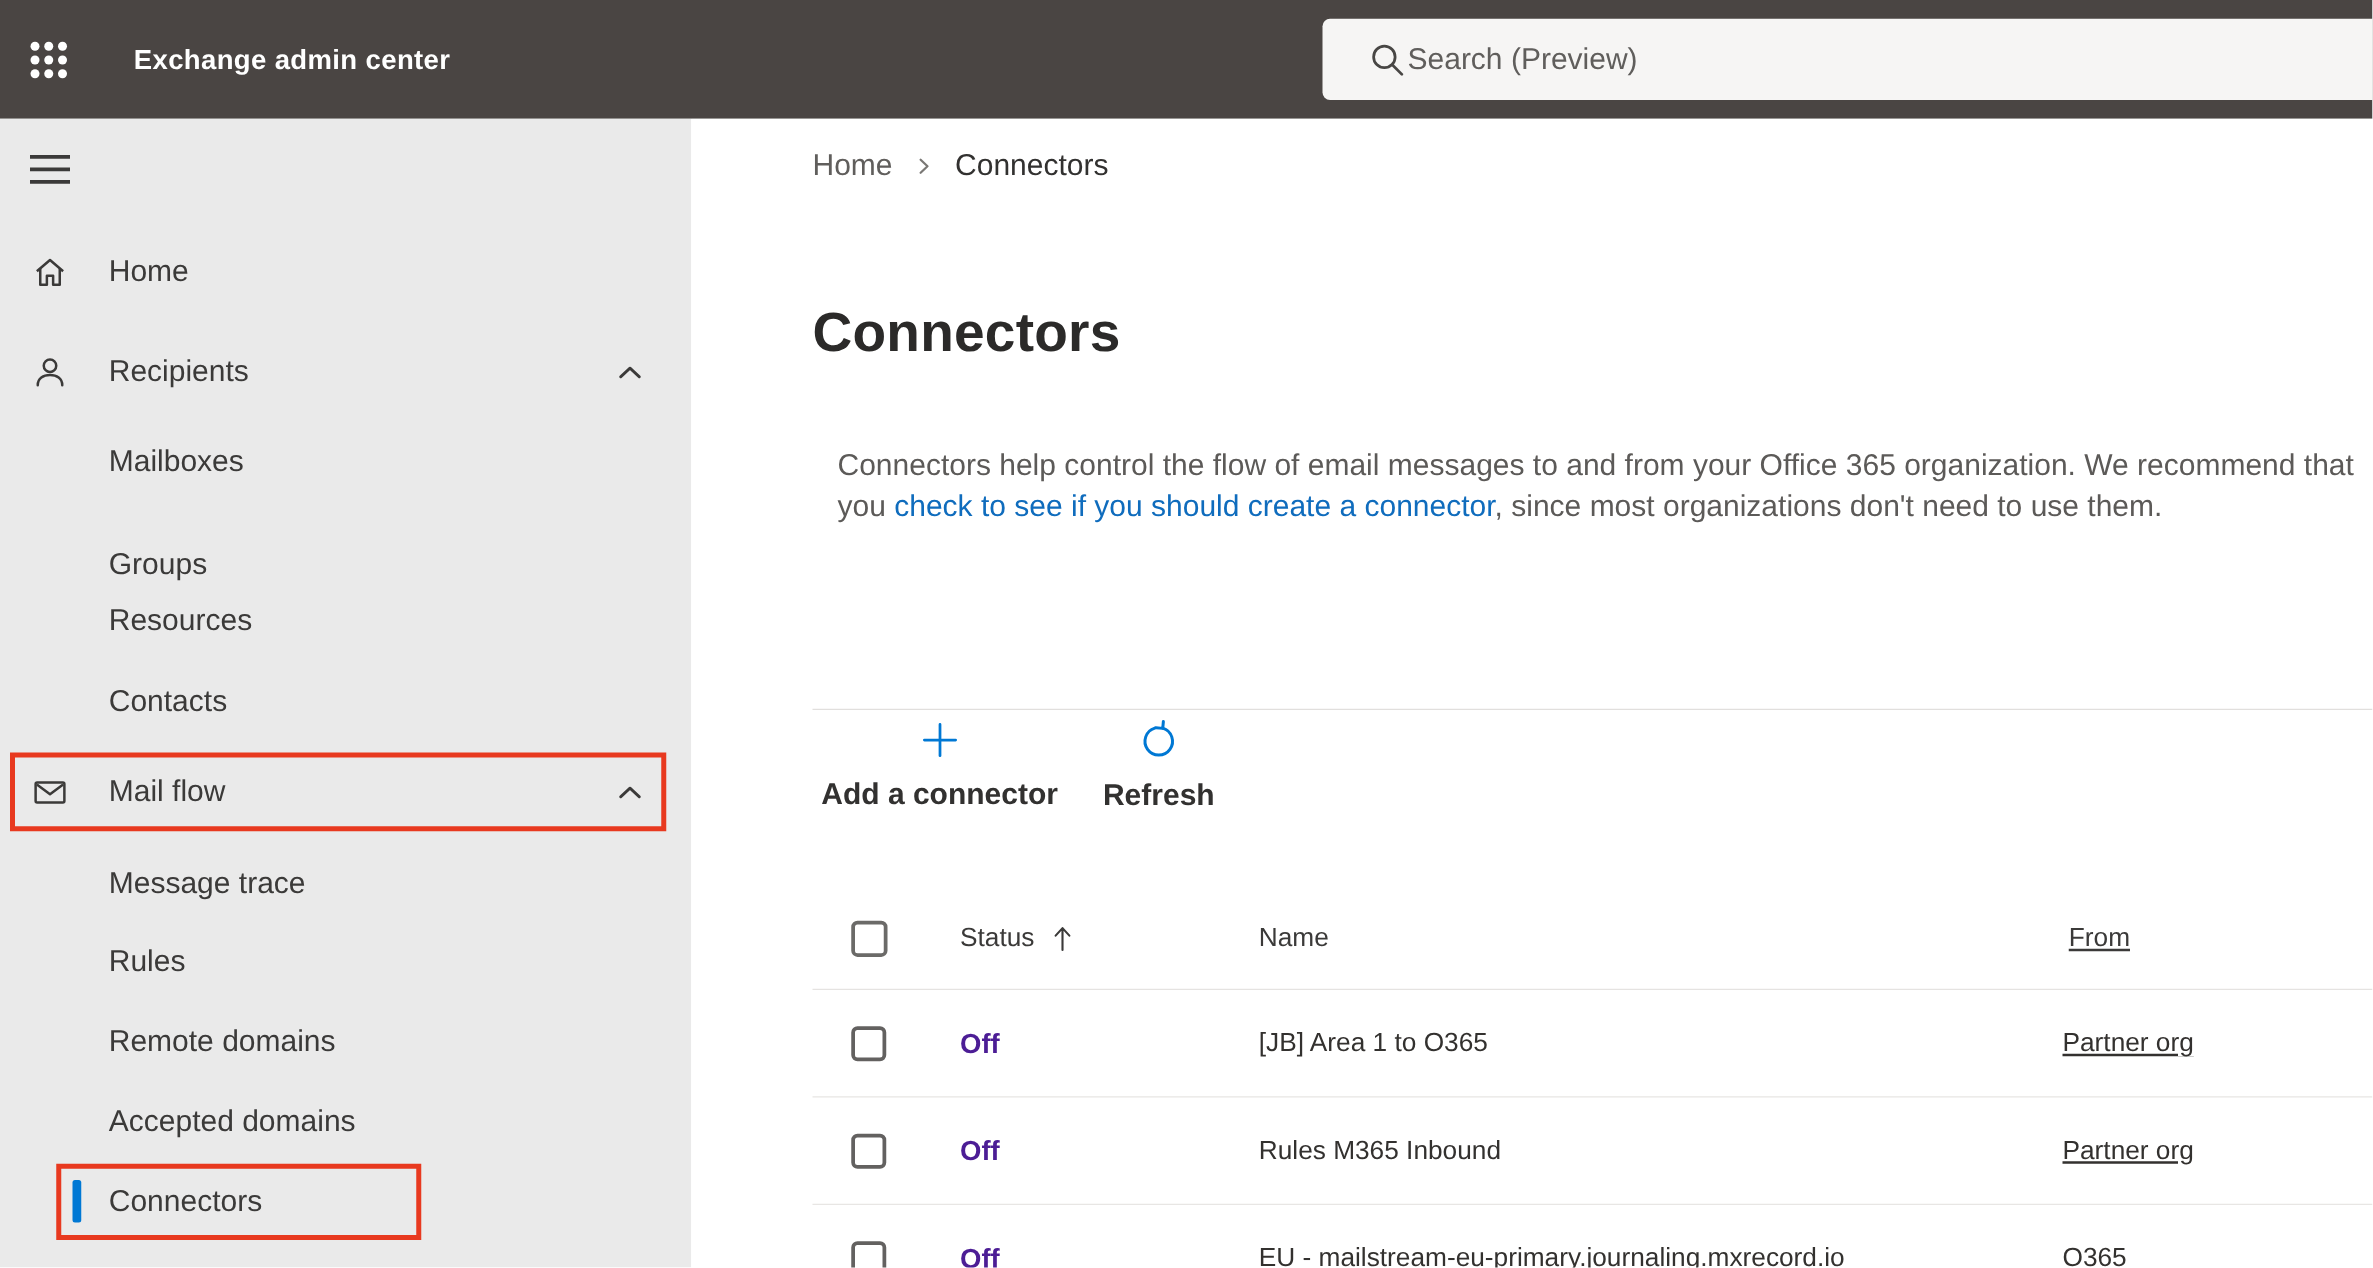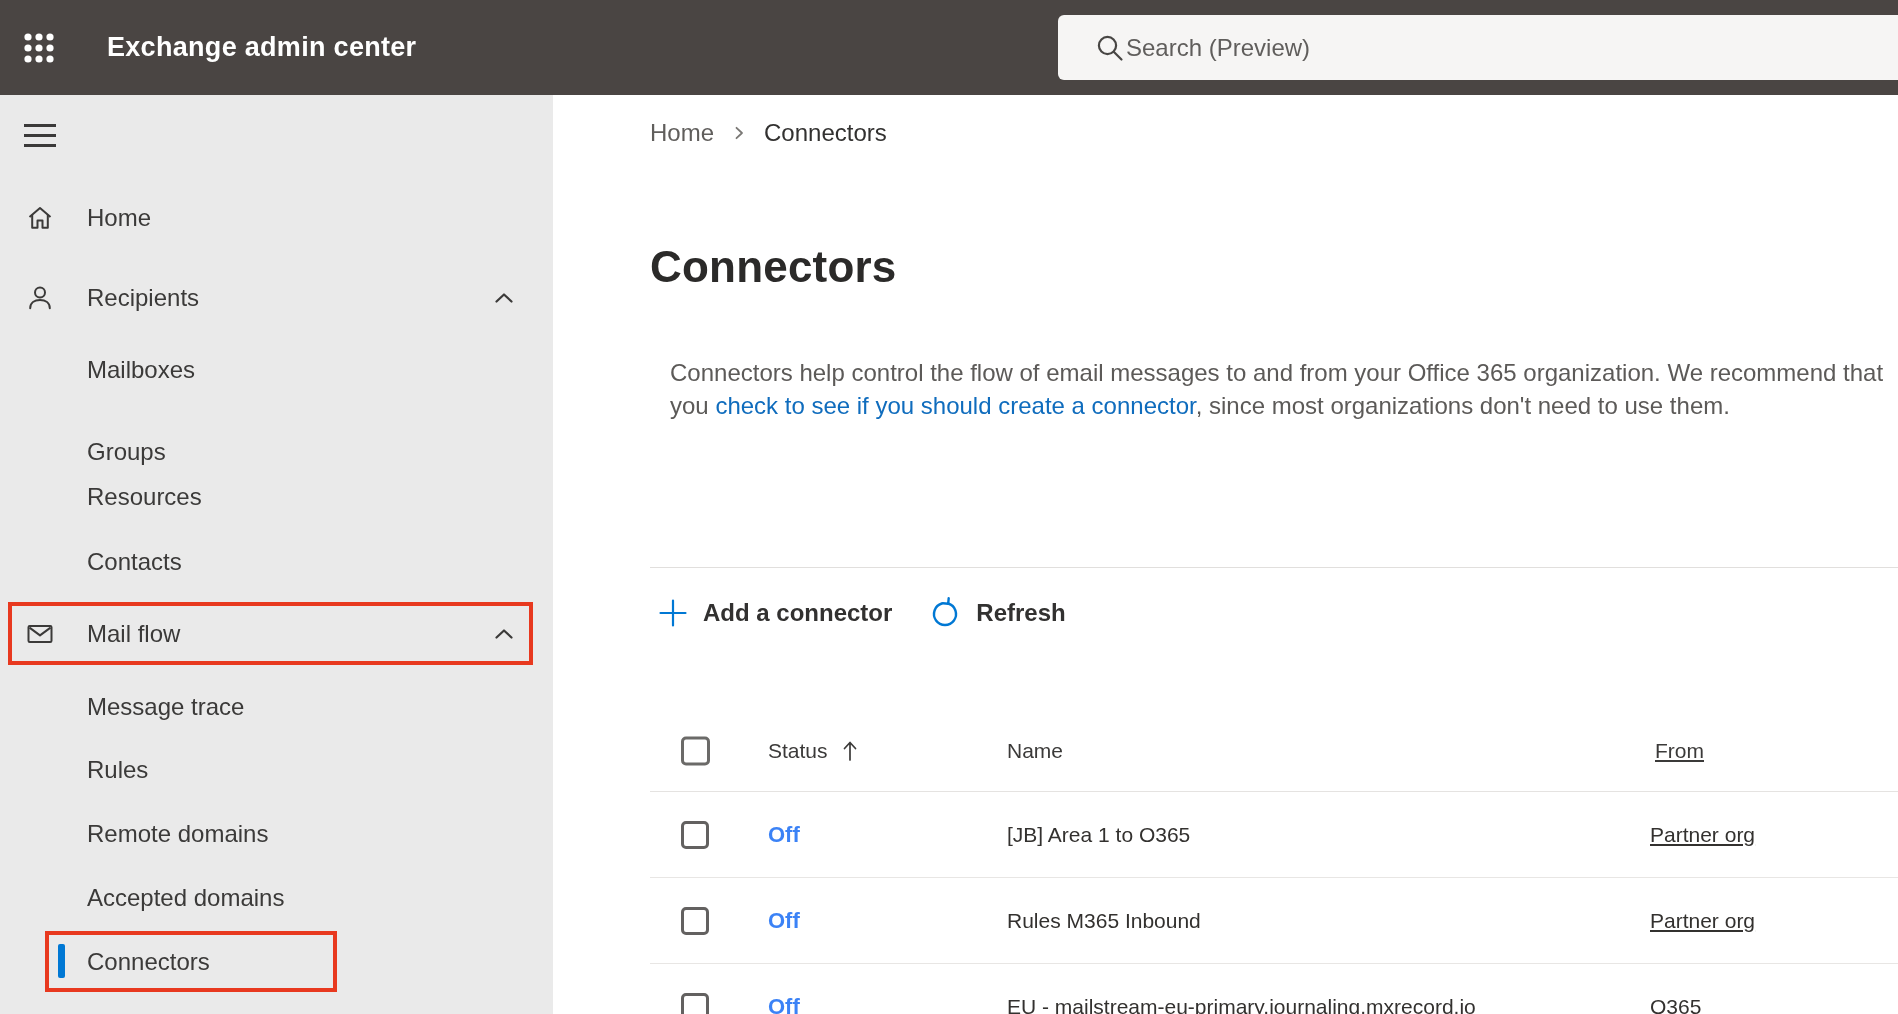--- a/index.html
+++ b/index.html
@@ -5,21 +5,21 @@
   * { margin:0; padding:0; box-sizing:border-box; }
   html,body { width:1898px; height:1014px; overflow:hidden; background:#fff;
               font-family:"Liberation Sans", sans-serif; }
   .stage { position:relative; width:1898px; height:1014px; overflow:hidden; }
 
   
   .topbar { position:absolute; left:0; top:0; width:1898px; height:95px; background:#4a4543; }
   .waffle-btn { position:absolute; left:14px; top:23px; width:50px; height:50px;
                 background:none; border:none; cursor:pointer; }
   .topbar-title { position:absolute; left:107px; top:0; height:95px; display:flex; align-items:center;
-                  color:#ffffff; font-size:27px; font-weight:700; letter-spacing:.3px; }
+                  color:#ffffff; font-size:22px; font-weight:700; letter-spacing:.3px; }
   .searchbox { position:absolute; left:1058px; top:15px; width:846px; height:65px;
                background:#f6f5f4; border-radius:6px; display:flex; align-items:center; }
   .search-icon { margin-left:36px; flex:0 0 auto; }
   .search-input { border:none; outline:none; background:transparent; width:640px;
                   font-family:inherit; font-size:24px; color:#3b3a39; }
   .search-input::placeholder { color:#605e5c; opacity:1; }
 
   
   .sidebar { position:absolute; left:0; top:95px; width:553px; height:919px; background:#eaeaea; }
   .hamburger { position:absolute; left:24px; top:29px; width:32px; height:24px; background:none;
@@ -47,37 +47,37 @@
   .breadcrumb .bc-cur { color:#323130; }
   .page-title { position:absolute; left:97px; top:147px; font-size:44px; font-weight:700;
                 color:#2b2a29; letter-spacing:.2px; }
   .page-desc { position:absolute; left:97px; top:261px; width:1230px; font-size:24px;
                line-height:33px; color:#5c5a58;margin-left:20px; }
   .page-desc a { color:#0f6cbd; text-decoration:none; cursor:pointer; }
   .rule { position:absolute; left:97px; top:472px; width:1248px; height:1px; background:#e1dfdd; }
   .toolbar { position:absolute; left:104px; top:496px; height:44px; display:flex;
              align-items:center; gap:36px; }
   .toolbar-btn { display:flex; align-items:center; gap:14px; background:none; border:none;
-                 cursor:pointer; font-family:inherit; font-size:24px; font-weight:600; color:#323130; }
+                 cursor:pointer; font-family:inherit; font-size:24px; font-weight:600; color:#323130;flex-direction:column; }
 
   
   .table { position:absolute; left:97px; top:615px; width:1248px; }
   .thead { position:relative; height:82px; border-bottom:1px solid #e5e3e1;
            font-size:21px; color:#3b3a39; }
   .trow { position:relative; height:86px; border-bottom:1px solid #e8e6e4; font-size:21px; color:#33312f; }
   .trow:last-child { border-bottom:none; }
   .cell { position:absolute; top:50%; transform:translateY(-50%); white-space:nowrap; }
   .cb { position:absolute; left:31px; top:50%; transform:translateY(-50%); width:28px; height:28px;
         border:3px solid #636160; border-radius:5px; background:#fff; cursor:pointer; }
   .thead .cb { width:29px; height:29px; border-color:#6b6a68; }
   .col-status { left:118px; }
   .col-name { left:357px; }
   .col-from { left:1005px;text-decoration:underline; }
   .trow .col-from { left:1000px; }
-  .status-val { left:118px; font-size:22px; font-weight:700; color:#3b82f6; }
+  .status-val { left:118px; font-size:22px; font-weight:700; color:#4c1d95; }
   .hdr-status-wrap { display:flex; align-items:center; gap:13px; }
 </style>
 </head>
 <body>
 
 <div class="stage">
 
   <div class="topbar">
     <button class="waffle-btn">
       <svg width="50" height="50" viewBox="0 0 50 50">

